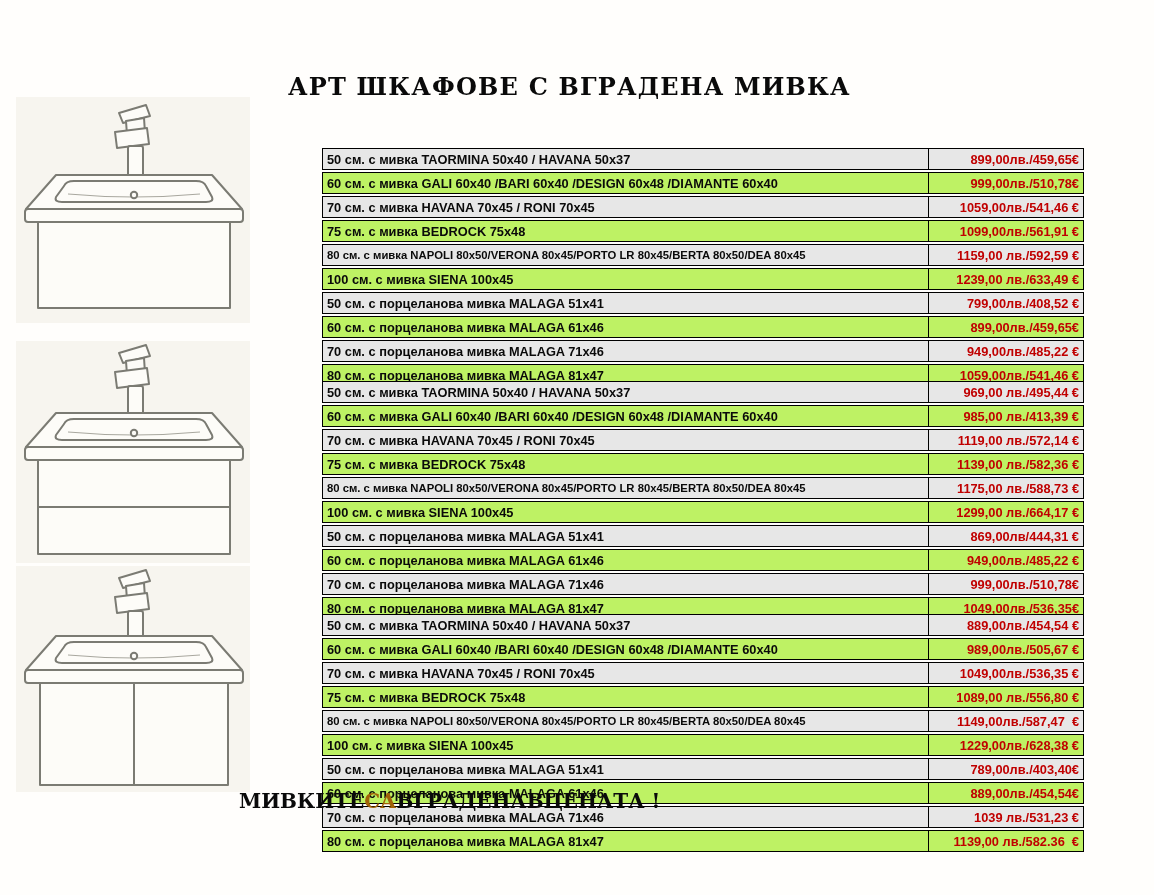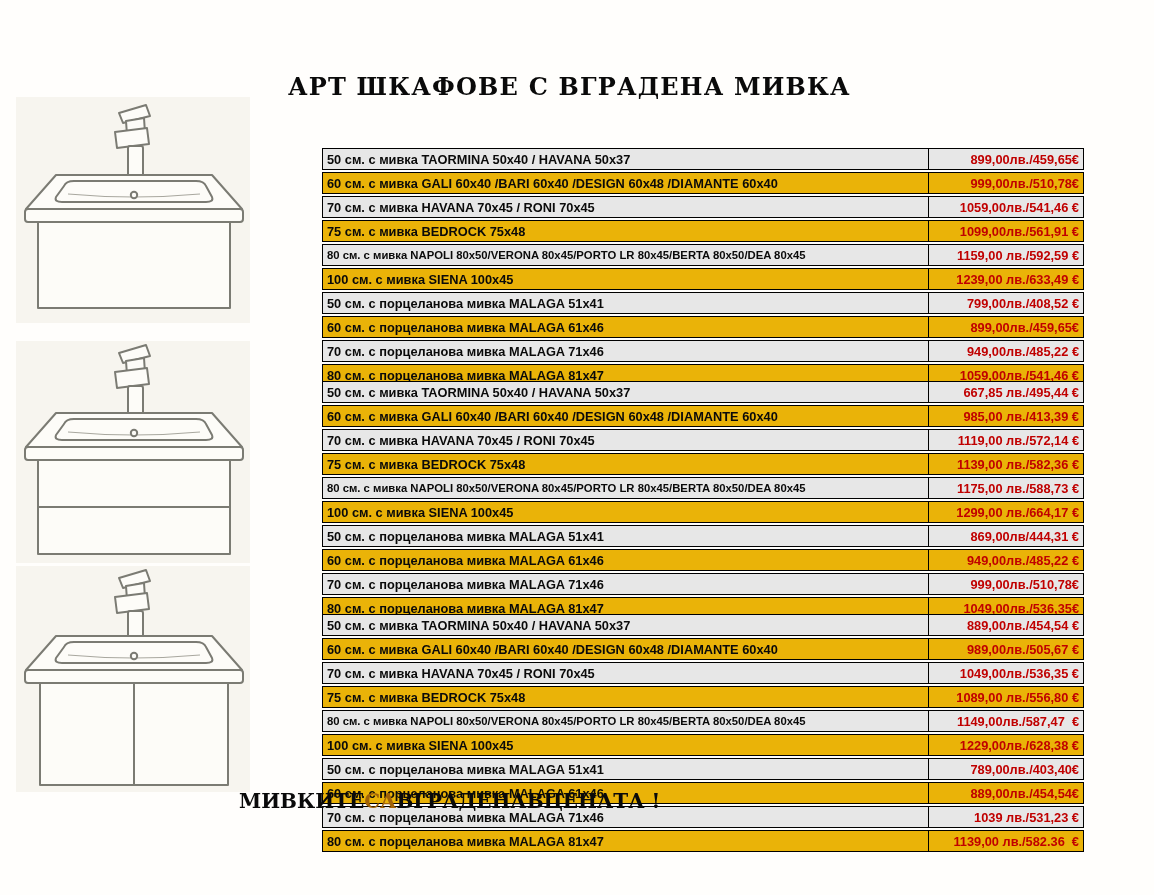--- a/index.html
+++ b/index.html
@@ -29,21 +29,21 @@
   
   .tables-host{position:absolute;left:322px;top:0;width:762px;height:650px;margin-top:42px;}
   .price-table{position:absolute;left:0;width:762px;}
   .price-table:nth-child(1){top:106px;}
   .price-table:nth-child(2){top:339px;}
   .price-table:nth-child(3){top:572px;}
 
   .row{
     display:flex;align-items:stretch;
     height:20px;border:1px solid #000;margin-bottom:2px;
-    background:#eab308;box-sizing:content-box;
+    background:#bef264;box-sizing:content-box;
   }
   .row.odd{background:#e7e7e7;}
   .desc{
     flex:1;display:flex;align-items:center;
     border-right:1px solid #000;
     padding:0 4px;font-weight:bold;font-size:12.8px;color:#0a0a0a;
     white-space:nowrap;overflow:hidden;
   }
   .price{
     width:146px;display:flex;align-items:center;justify-content:flex-end;
@@ -177,21 +177,21 @@
           <div class="price">949,00лв./485,22 €</div>
         </div>
         <div class="row even">
           <div class="desc">80 см. с порцеланова мивка MALAGA 81x47</div>
           <div class="price">1059,00лв./541,46 €</div>
         </div>
       </div>
       <div class="price-table">
         <div class="row odd">
           <div class="desc">50 см. с мивка TAORMINA 50x40 / HAVANA 50x37</div>
-          <div class="price">667,85 лв./495,44 €</div>
+          <div class="price">969,00 лв./495,44 €</div>
         </div>
         <div class="row even">
           <div class="desc">60 см. с мивка GALI 60x40 /BARI 60x40 /DESIGN 60x48 /DIAMANTE 60x40</div>
           <div class="price">985,00 лв./413,39 €</div>
         </div>
         <div class="row odd">
           <div class="desc">70 см. с мивка HAVANA 70x45 / RONI 70x45</div>
           <div class="price">1119,00 лв./572,14 €</div>
         </div>
         <div class="row even">

